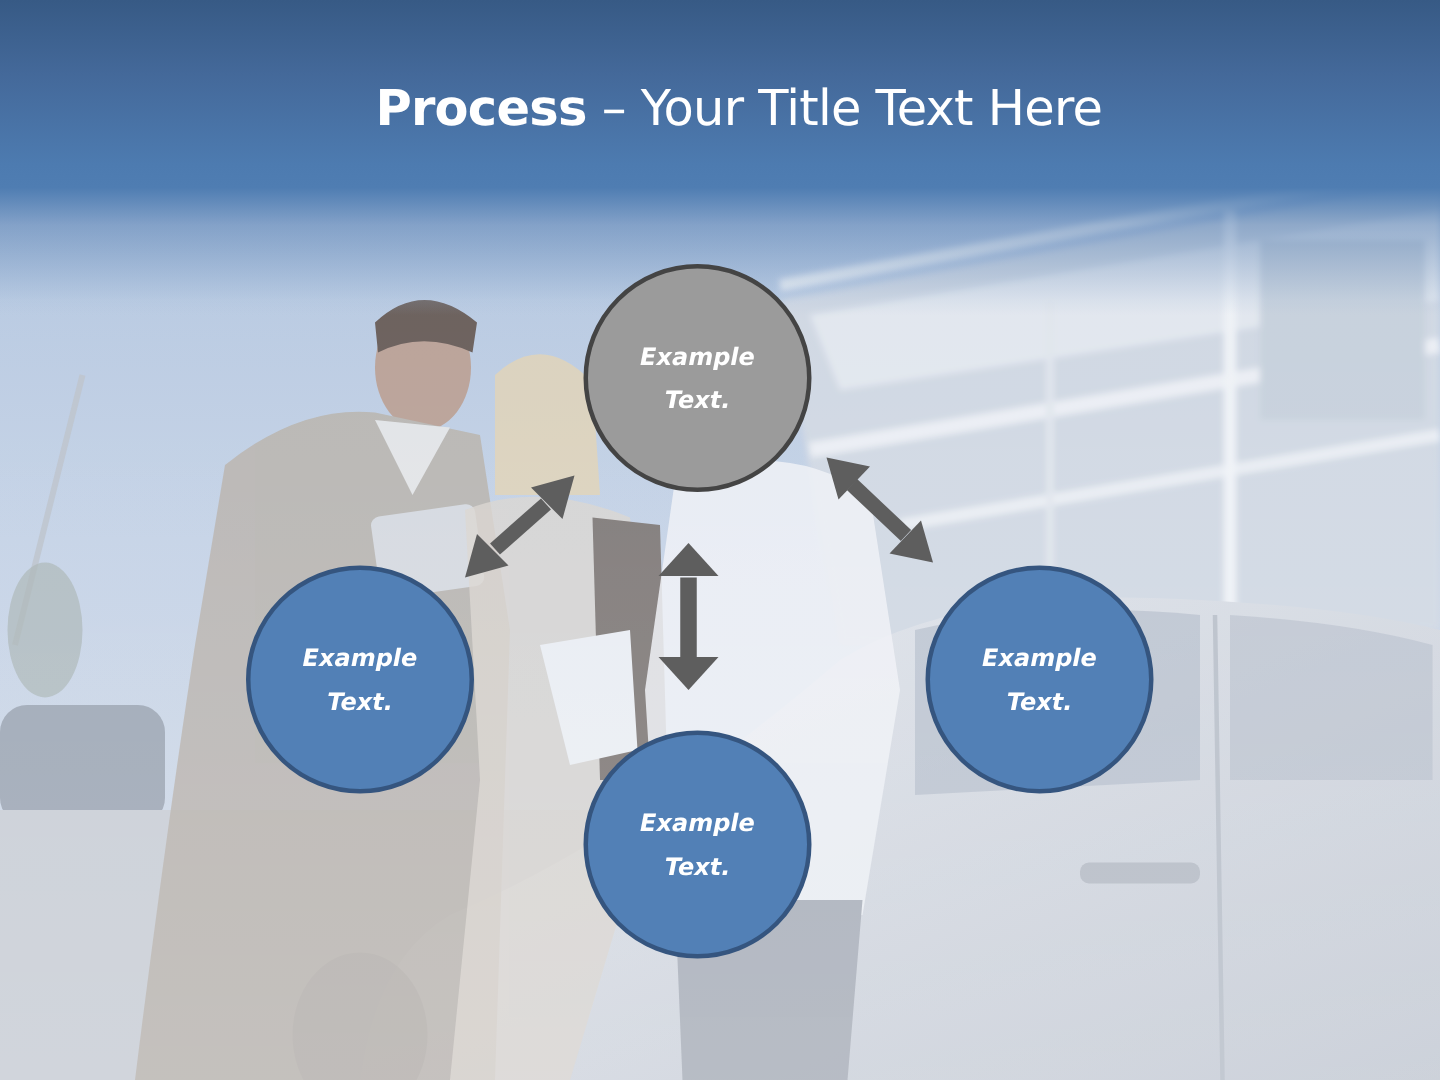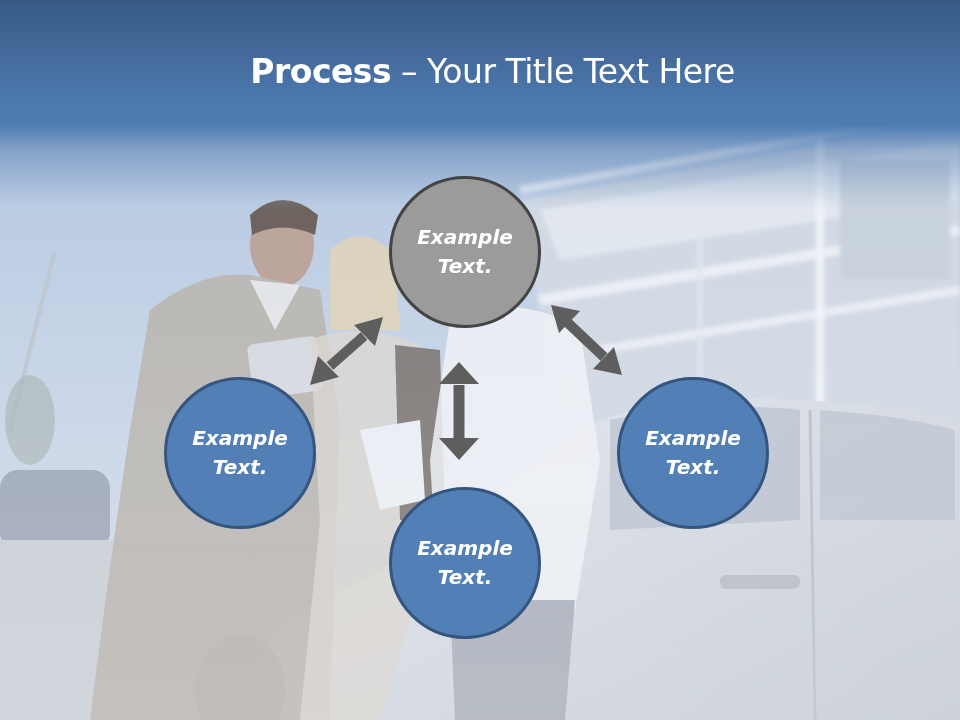--- a/index.html
+++ b/index.html
@@ -9,21 +9,21 @@
     .wash { position: absolute; left: 0; top: 0; width: 960px; height: 720px;
       background: linear-gradient(to bottom, rgba(255,255,255,0) 0%, rgba(255,255,255,0.05) 40%, rgba(255,255,255,0.15) 100%); }
     .header { position: absolute; left: 0; top: 0; width: 960px; height: 210px;
       background: linear-gradient(to bottom, #375a85 0px, #44699a 50px, #4d7bb0 110px, #4f7db2 125px, rgba(90,130,180,0.55) 150px, rgba(160,185,215,0.15) 200px, rgba(200,215,235,0) 210px); }
     .title { position: absolute; left: 0; top: 52px; width: 985px; text-align: center; color: #ffffff;
       font-family: "DejaVu Sans", sans-serif; font-size: 33px; letter-spacing: -0.5px; }
     .title .bold { font-weight: bold; }
     .circle { position: absolute; width: 152px; height: 152px; border-radius: 50%;
       border: 3px solid #3e4f68; display: flex; align-items: center; justify-content: center;
       text-align: center; color: #ffffff; font-style: italic; font-weight: bold;
-      font-family: "DejaVu Sans", sans-serif; font-size: 20px; line-height: 29px; box-sizing: border-box; }
+      font-family: "DejaVu Sans", sans-serif; font-size: 16px; line-height: 29px; box-sizing: border-box; }
     .circle.blue { background: #5280b6; border-color: #35557f; }
     .circle.gray { background: #9b9b9b; border-color: #444444; }
     .circle span { display: block; }
     .arrows { position: absolute; left: 0; top: 0; width: 960px; height: 720px; }
   </style>
 </head>
 <body>
 
 <div class="slide">
 

